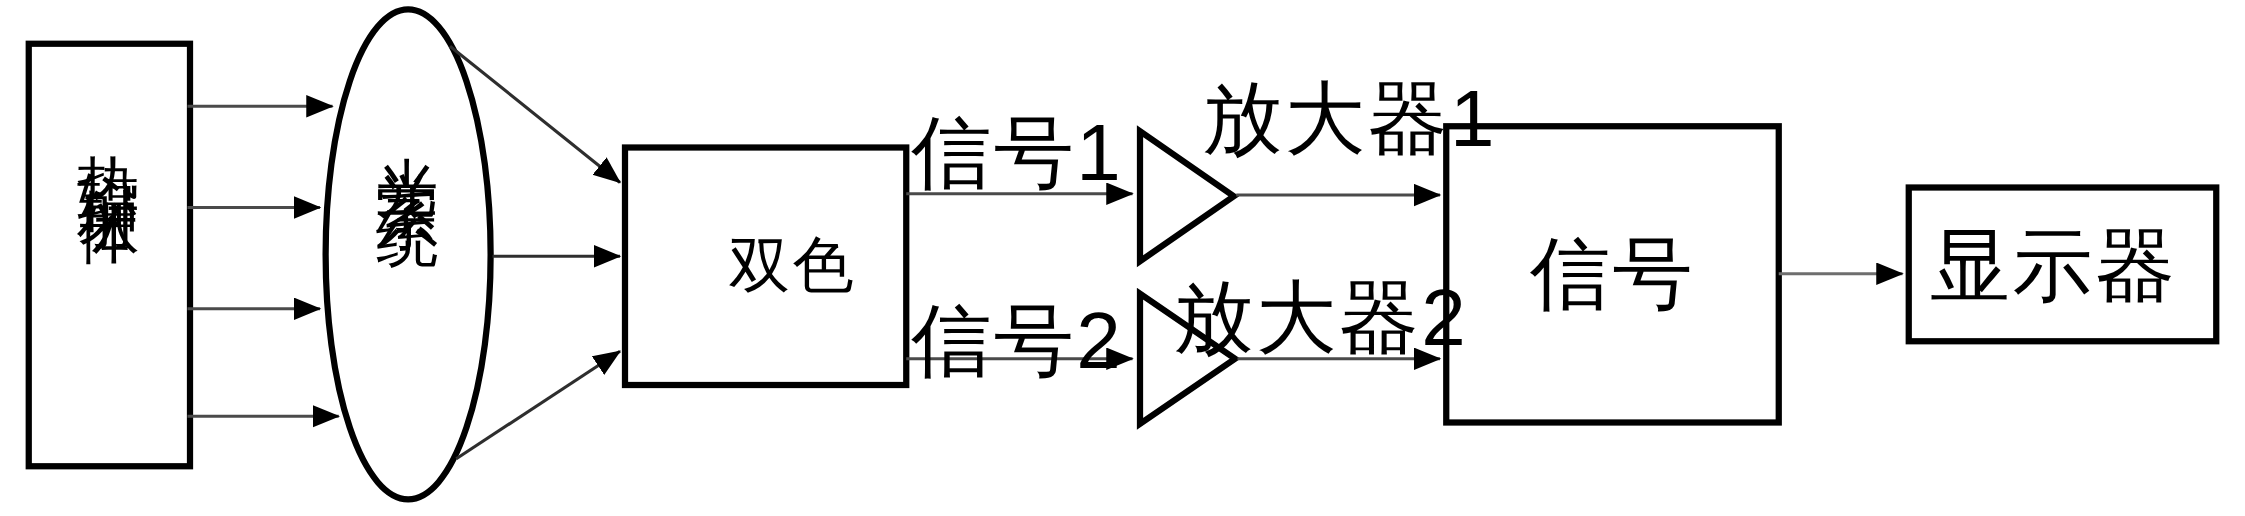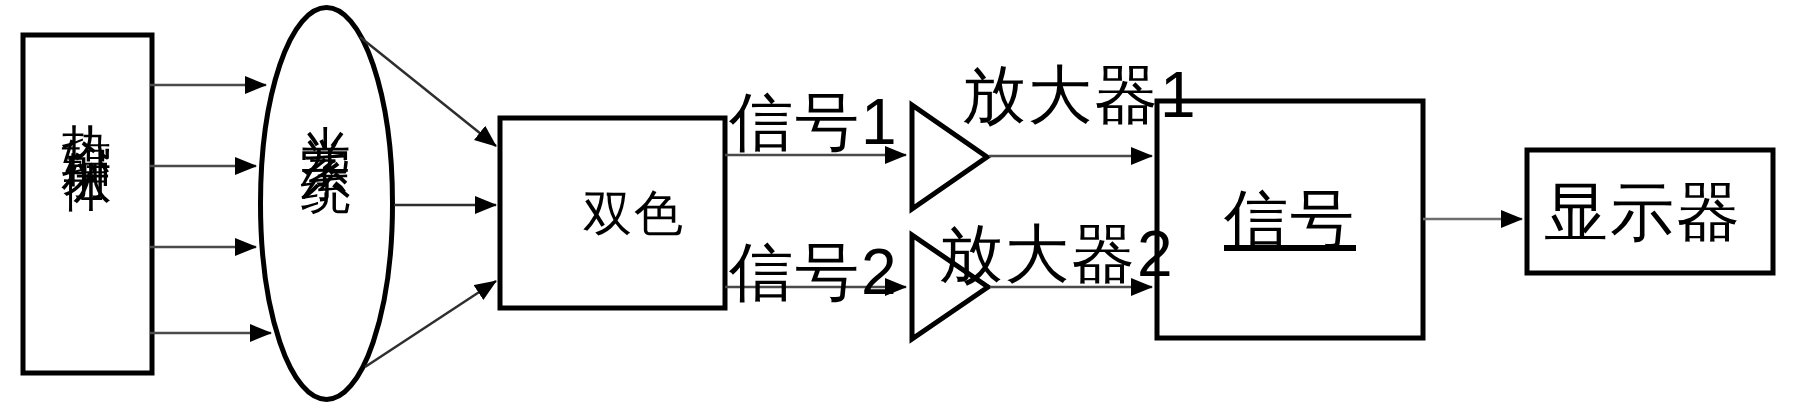--- a/index.html
+++ b/index.html
@@ -94,19 +94,19 @@
   </div>
 
   <div class="label" style="left:729px; top:95px;">信号1</div>
 
   <div class="label" style="left:729px; top:245px;">信号2</div>
 
   <div class="label" style="left:939px; top:68px;margin-left:23px;">放大器1</div>
 
   <div class="label" style="left:939px; top:203px;margin-top:24px;">放大器2</div>
 
-  <div class="label two-line" style="left:1159px; top:103px; width:262px; height:233px; line-height:65px; position:absolute;text-decoration:underline;">
+  <div class="label two-line" style="left:1159px; top:103px; width:262px; height:233px; line-height:65px; position:absolute;">
     <span>信号</span>
   </div>
 
   <div class="label center-line" style="left:1529px; top:152px; width:228px; height:119px; position:absolute;">显示器</div>
 
 </div>
 
 </body></html>

